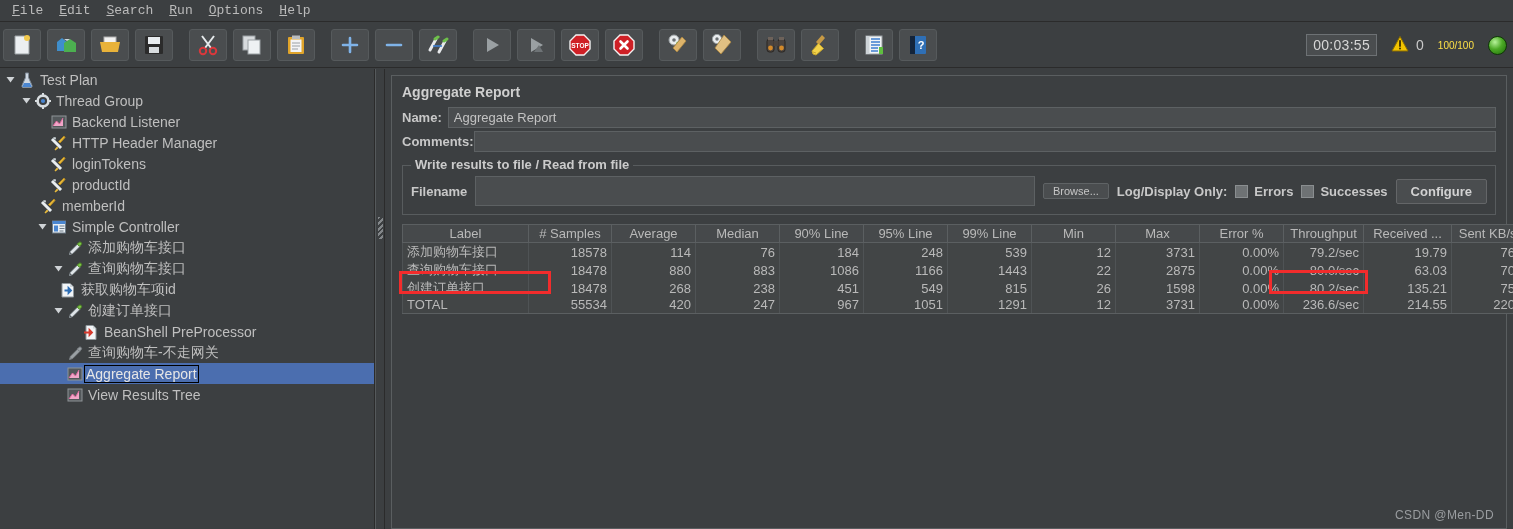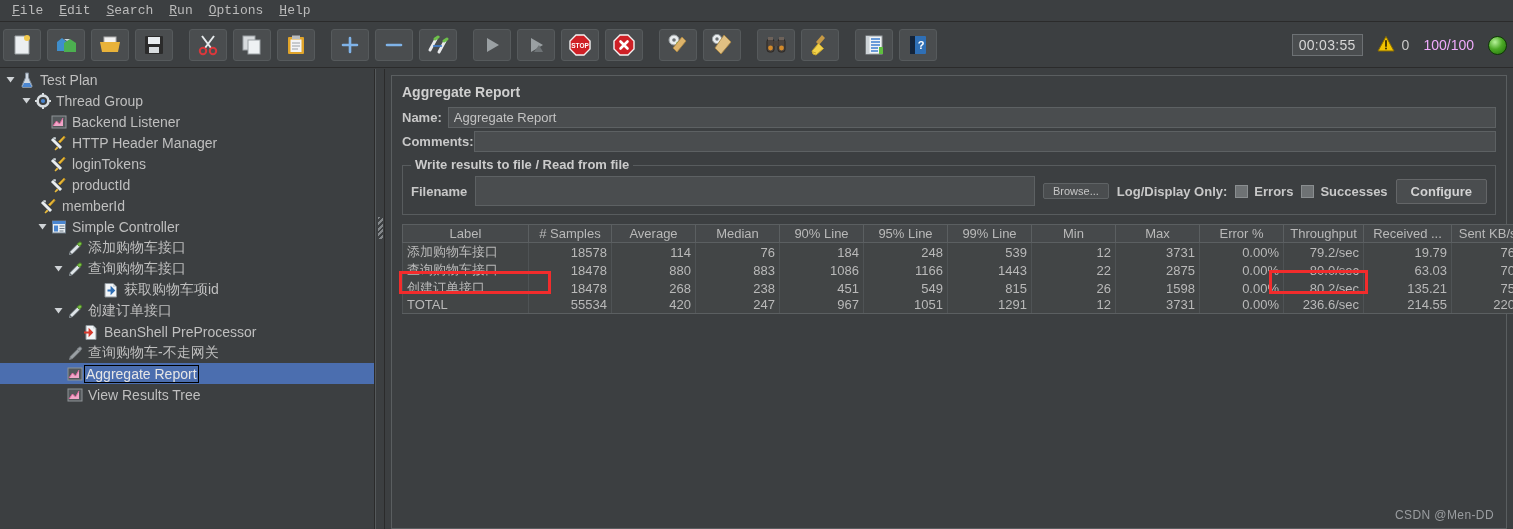--- a/index.html
+++ b/index.html
@@ -48,21 +48,21 @@
   .tb-right {
     position: absolute; right: 6px; top: 0; height: 46px;
     display: flex; align-items: center; gap: 14px;
   }
   .timerbox {
     background: #4a4d4f; border: 1px solid #6d7174;
     color: #d6d6d6; font-size: 14px;
     padding: 2px 6px; letter-spacing: .3px;
   }
   .warncount { display: flex; align-items: center; gap: 7px; color: #c9c9c9; font-size: 14px; }
-  .threadcount { color: #f0abfc; font-size: 14px; }
+  .threadcount { color: #fde047; font-size: 10px; }
   .runlamp {
     width: 19px; height: 19px; border-radius: 50%;
     background: radial-gradient(circle at 35% 30%, #b6f29a 0%, #4caa26 45%, #1e6b09 100%);
     border: 1px solid #0e3a04;
   }
 
   
   .split {
     position: absolute; left: 0; top: 69px; right: 0; bottom: 0;
     display: flex;
@@ -558,21 +558,21 @@
         </span>
         <span class="ticon">
           <svg width="16" height="16" viewBox="0 0 16 16">
             <path d="M2.5 14.5l1-3.2 7-7 2.2 2.2-7 7z" fill="#dfe4e8" stroke="#97a0a6"></path>
             <path d="M10.3 4.1l2.2 2.2 1.6-1.6a1.55 1.55 0 0 0-2.2-2.2z" fill="#7dc24a" stroke="#4e8a22"></path>
             <path d="M2.5 14.5l2.2-.7-1.5-1.5z" fill="#5a5f62"></path>
           </svg>
         </span>
         <span class="tlabel">查询购物车接口</span>
       </div>
-      <div class="trow" style="padding-left: 88px;">
+      <div class="trow" style="padding-left: 45px;">
         <span class="tog"></span>
         <span class="ticon">
           <svg width="16" height="16" viewBox="0 0 16 16">
             <path d="M2 1.5h8l3.5 3.5v10H2z" fill="#f2f5f7" stroke="#8f979c"></path>
             <path d="M10 1.5V5h3.5z" fill="#cfd6da"></path>
             <path d="M4.5 8.5h6M8.5 6l2.5 2.5-2.5 2.5z" stroke="#2f6fb5" stroke-width="1.8" fill="#2f6fb5"></path>
           </svg>
         </span>
         <span class="tlabel">获取购物车项id</span>
       </div>

